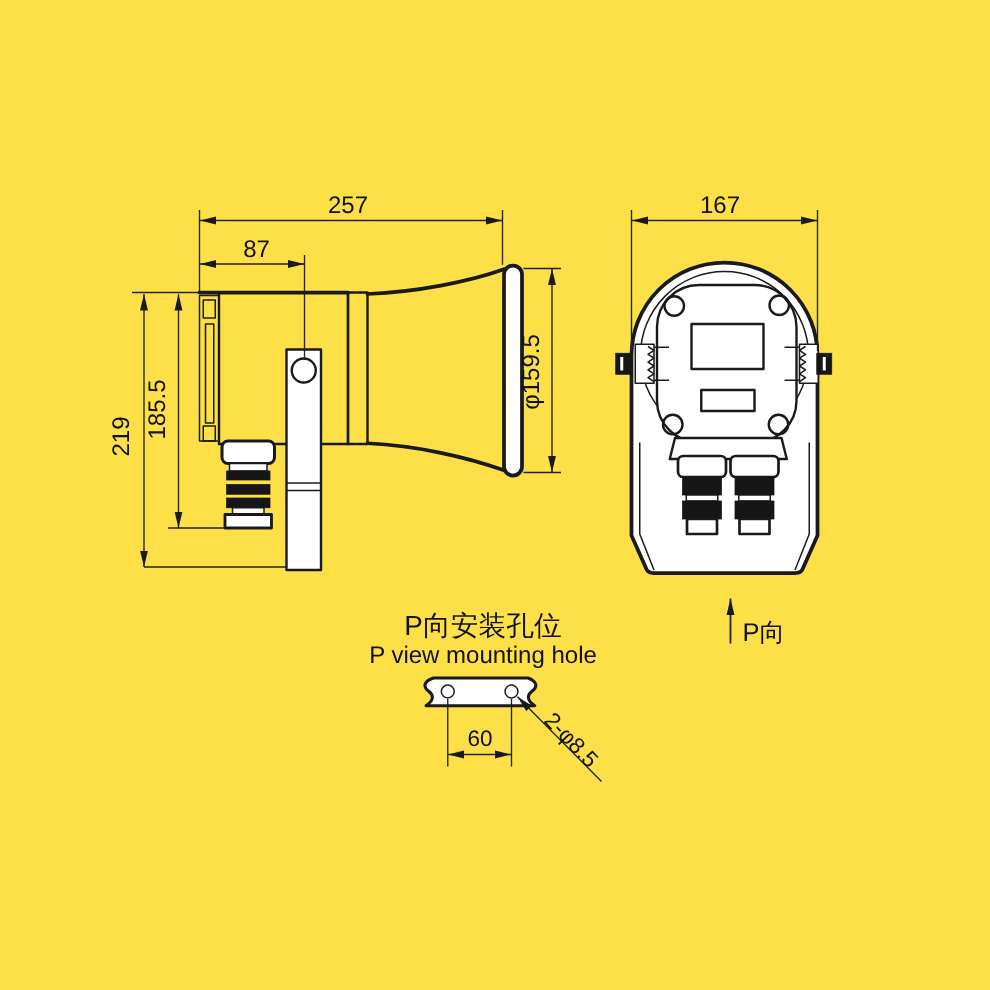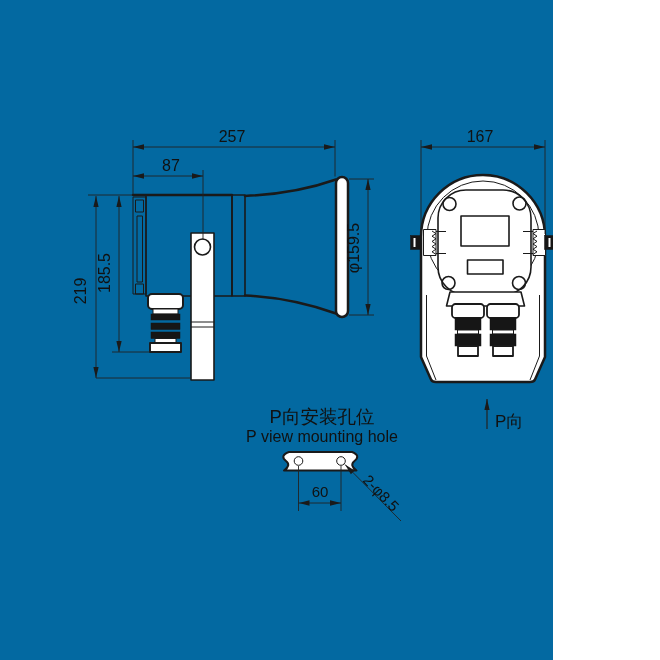--- a/index.html
+++ b/index.html
@@ -1,16 +1,16 @@
 <!DOCTYPE html>
 <html><head>
 <meta charset="utf-8">
 <style>
   html,body{margin:0;padding:0;background:#ffffff;}
-  .frame{position:relative;width:553px;height:660px;background:#0369a1;overflow:hidden;
+  .frame{position:relative;width:660px;height:660px;background:#fde047;overflow:hidden;
          font-family:"Liberation Sans","DejaVu Sans",sans-serif;}
   svg{display:block;}
   .obj{stroke:#1a1a1a;fill:none;stroke-width:1.6;stroke-linejoin:round;stroke-linecap:round;}
   .obj-thick{stroke:#1a1a1a;fill:none;stroke-width:2.5;stroke-linejoin:round;stroke-linecap:round;}
   .obj-thin{stroke:#1a1a1a;fill:none;stroke-width:1;stroke-linejoin:round;}
   .white{fill:#ffffff;}
   .dark{fill:#161616;stroke:#161616;stroke-width:0.5;}
   .dim{stroke:#222222;fill:none;stroke-width:0.9;}
   .lbl{fill:#111111;font-size:16px;}
   .lbl-s{fill:#111111;font-size:15px;}

